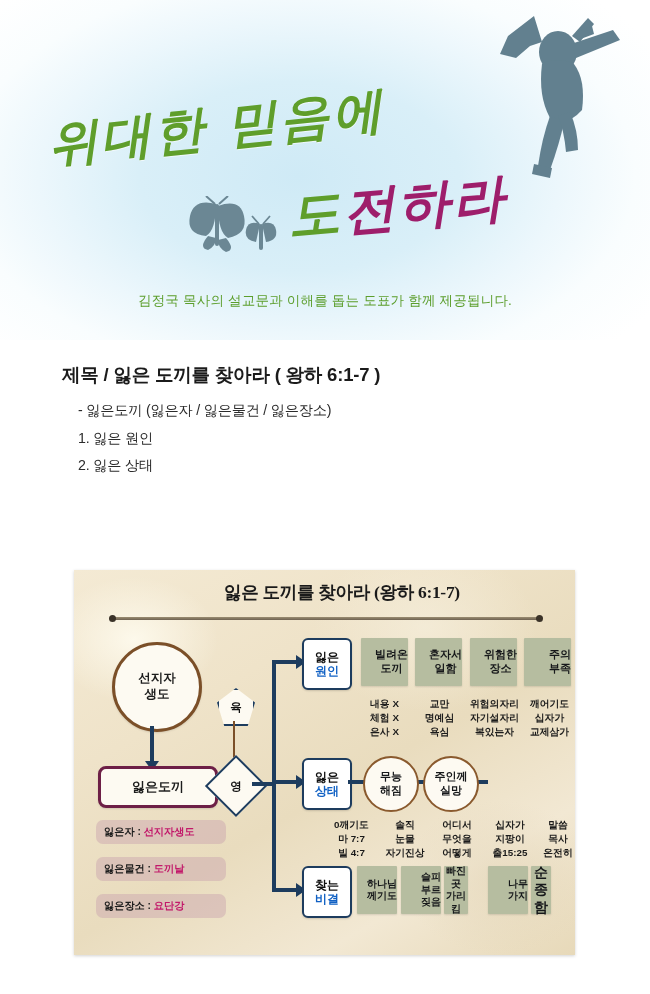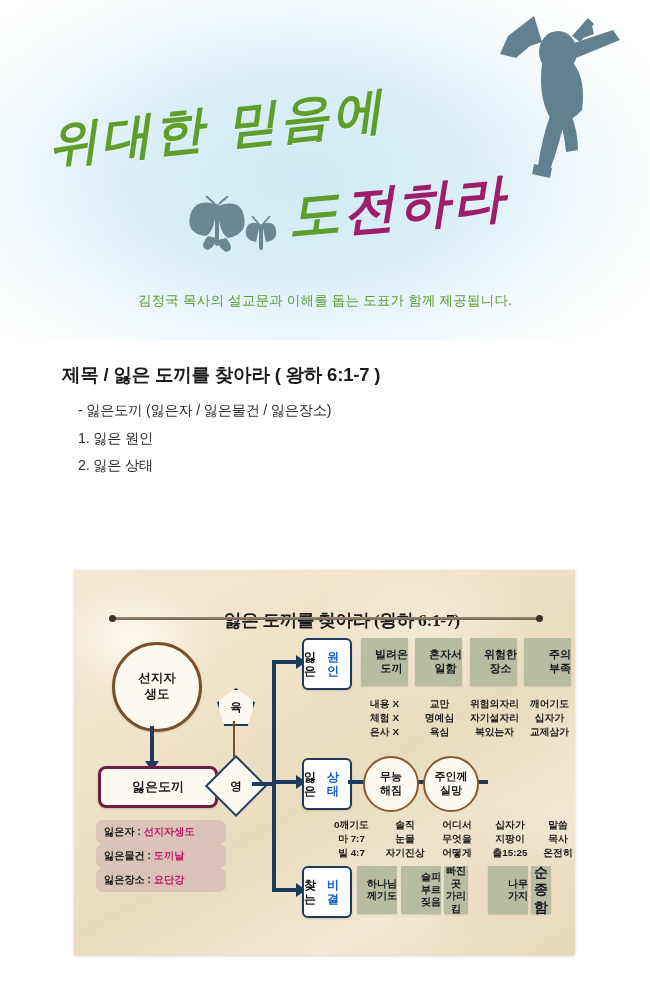--- a/index.html
+++ b/index.html
@@ -61,21 +61,20 @@
       radial-gradient(ellipse 120px 90px at 12% 18%, rgba(255,252,240,.85) 0%, rgba(255,252,240,0) 70%),
       radial-gradient(ellipse 140px 110px at 85% 80%, rgba(226,212,182,.55) 0%, rgba(226,212,182,0) 70%),
       radial-gradient(ellipse 160px 120px at 70% 15%, rgba(246,239,221,.7) 0%, rgba(246,239,221,0) 70%),
       linear-gradient(150deg,#f4ead4 0%,#efe3c9 30%,#e9dcbe 55%,#f2e8d3 78%,#e7d9b9 100%);
     box-shadow:0 1px 3px rgba(0,0,0,.18);
   }
   .panel-title{
     position:absolute;left:0;top:10px;width:536px;text-align:center;
     font-size:17.5px;font-weight:bold;color:#1a1a1a;letter-spacing:-.3px;
     font-family:"Liberation Serif","DejaVu Serif",serif;
-    margin-top:28px;
   }
   .rule{
     position:absolute;left:38px;top:47px;width:428px;height:3px;
     background:linear-gradient(to bottom,#9b8d72,#6d6150);border-radius:2px;
   }
   .rule::before,.rule::after{
     content:"";position:absolute;top:-2px;width:7px;height:7px;border-radius:50%;
     background:#3a3228;
   }
   .rule::before{left:-3px;}
@@ -99,21 +98,21 @@
   }
   .box-axe{
     position:absolute;left:24px;top:196px;width:114px;height:36px;border-radius:8px;
     background:#fdfaf2;border:3px solid #6d1f46;
     display:flex;align-items:center;justify-content:center;
     font-size:13px;font-weight:bold;color:#1c1c1c;
     box-shadow:0 1px 2px rgba(0,0,0,.12);
   }
   .legend{position:absolute;left:22px;top:250px;width:130px;}
   .legend-item{
-    padding:5px 8px;border-radius:7px;
+    margin-bottom:13px;padding:5px 8px;border-radius:7px;
     background:rgba(204,168,176,.5);
     font-size:10.2px;font-weight:bold;color:#1d1d1d;white-space:nowrap;
   }
   .legend-item .val{color:#c2186a;}
 
   
   .pent{
     position:absolute;left:143px;top:118px;width:34px;height:34px;
     background:#fdfaf2;border:2px solid #1d3c5e;
     clip-path:polygon(50% 0%,100% 38%,81% 100%,19% 100%,0% 38%);
@@ -143,21 +142,21 @@
     border-left:10px solid #1d3c5e;
   }
   .b1{top:90px;}
   .b2{top:210px;}
   .b3{top:318px;}
 
   
   .seclabel{
     position:absolute;width:46px;height:48px;border-radius:6px;
     background:#ffffff;border:2.5px solid #1d3c5e;
-    display:flex;flex-direction:row;align-items:center;justify-content:center;
+    display:flex;flex-direction:column;align-items:center;justify-content:center;
     font-size:12px;font-weight:bold;line-height:1.2;
     box-shadow:0 1px 2px rgba(0,0,0,.15);
   }
   .seclabel .t1{color:#111;}
   .seclabel .t2{color:#1161c4;}
   .sec1{left:228px;top:68px;}
   .sec2{left:228px;top:188px;}
   .sec3{left:228px;top:296px;}
 
   

